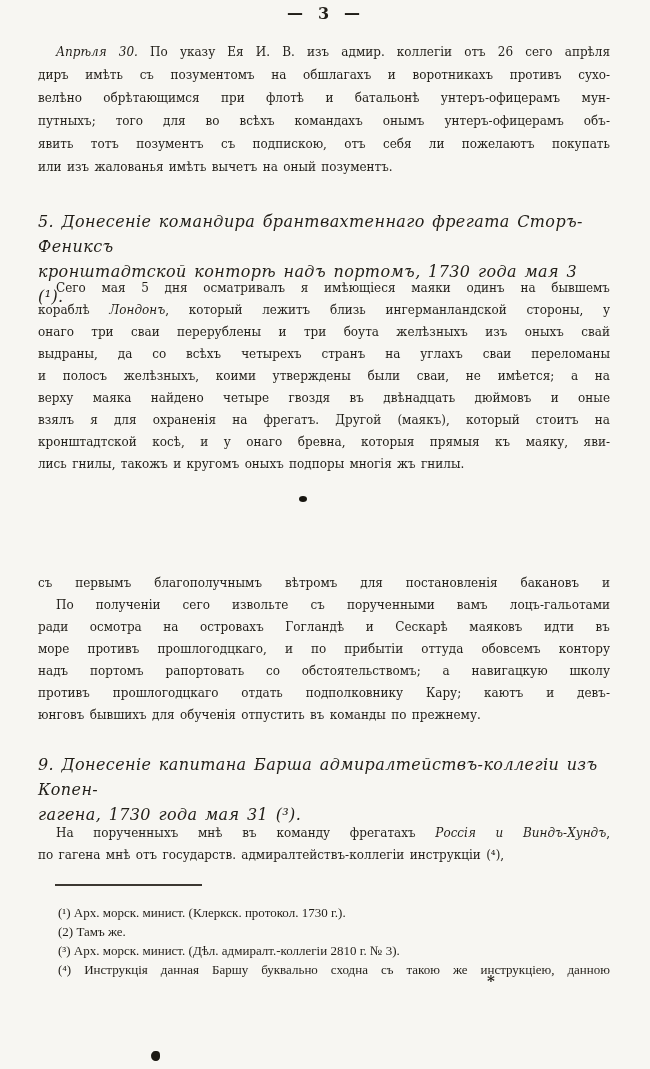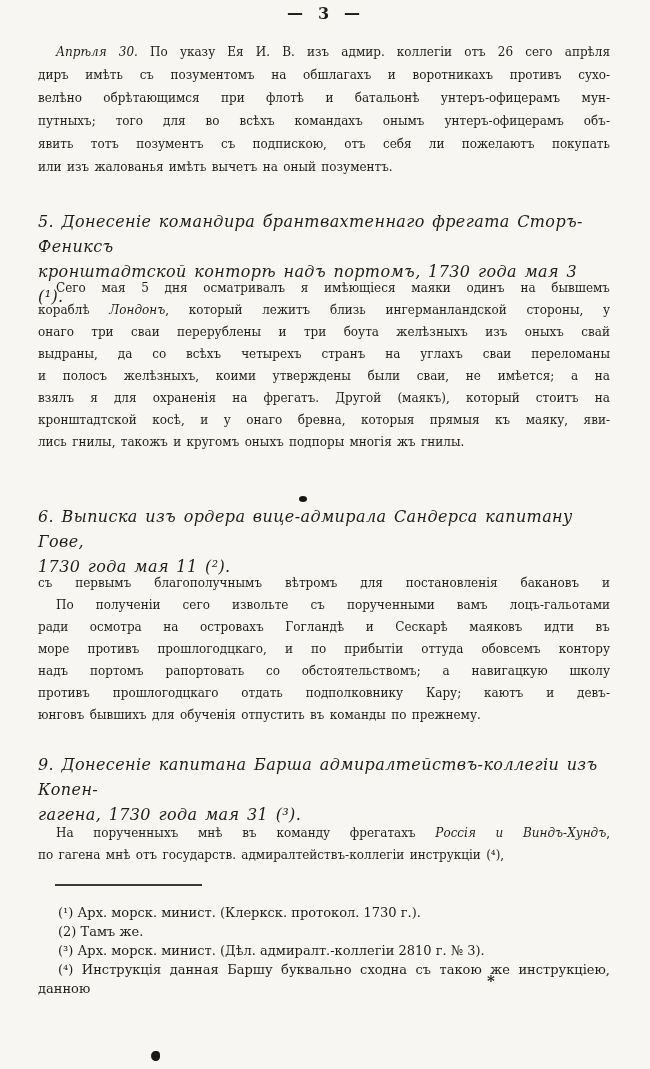--- a/index.html
+++ b/index.html
@@ -42,21 +42,21 @@
   }
 
   .it { font-style: italic; }
 
   .fn-rule {
     position: absolute;
     left: 55px; top: 884px;
     width: 147px; height: 2px;
     background: #3c3832;
   }
-  .footnotes { top: 903px; font-size: 13px; }
+  .footnotes { top: 903px; font-size: 13px; font-family: Liberation Serif, serif; }
   .fn-line {
     line-height: 19px;
     text-indent: 20px;
     text-align: left;
   }
   .fn-line.fill { text-align: justify; text-align-last: justify; }
 
   .asterisk-mark {
     position: absolute; left: 487px; top: 972px;
     font-size: 15px; font-weight: bold;
@@ -95,31 +95,28 @@
   <div class="abs" style="top:209px;">
     <div class="heading-line">5. Донесеніе командира брантвахтеннаго фрегата Сторъ-Фениксъ</div>
     <div class="heading-line">кронштадтской конторѣ надъ портомъ, 1730 года мая 3 (¹).</div>
   </div>
   <div class="abs lh22" style="top:277px;">
     <div class="body-line ind">Сего мая 5 дня осматривалъ я имѣющіеся маяки одинъ на бывшемъ</div>
     <div class="body-line"><span>кораблѣ </span><span class="it">Лондонъ</span><span>, который лежитъ близь ингерманландской стороны, у</span></div>
     <div class="body-line">онаго три сваи перерублены и три боута желѣзныхъ изъ оныхъ свай</div>
     <div class="body-line">выдраны, да со всѣхъ четырехъ странъ на углахъ сваи переломаны</div>
     <div class="body-line">и полосъ желѣзныхъ, коими утверждены были сваи, не имѣется; а на</div>
+    <div class="body-line">верху маяка найдено четыре гвоздя въ двѣнадцать дюймовъ и оные</div>
     <div class="body-line">взялъ я для охраненія на фрегатъ. Другой (маякъ), который стоитъ на</div>
     <div class="body-line">кронштадтской косѣ, и у онаго бревна, которыя прямыя къ маяку, яви-</div>
     <div class="body-line lastline">лись гнилы, такожъ и кругомъ оныхъ подпоры многія жъ гнилы.</div>
   </div>
 
   <div class="ink-dot"></div>
 
-  <div class="abs" style="top:504px;">
-    <div class="heading-line">6. Выписка изъ ордера вице-адмирала Сандерса капитану Гове,</div>
-    <div class="heading-line">1730 года мая 11 (²).</div>
-  </div>
   <div class="abs lh22" style="top:572px;">
     <div class="body-line">съ первымъ благополучнымъ вѣтромъ для постановленія бакановъ и</div>
     <div class="body-line ind">По полученіи сего извольте съ порученными вамъ лоцъ-гальотами</div>
     <div class="body-line">ради осмотра на островахъ Гогландѣ и Сескарѣ маяковъ идти въ</div>
     <div class="body-line">море противъ прошлогодцкаго, и по прибытіи оттуда обовсемъ контору</div>
     <div class="body-line">надъ портомъ рапортовать со обстоятельствомъ; а навигацкую школу</div>
     <div class="body-line">противъ прошлогодцкаго отдать подполковнику Кару; каютъ и девъ-</div>
     <div class="body-line lastline">юнговъ бывшихъ для обученія отпустить въ команды по прежнему.</div>
   </div>
 

